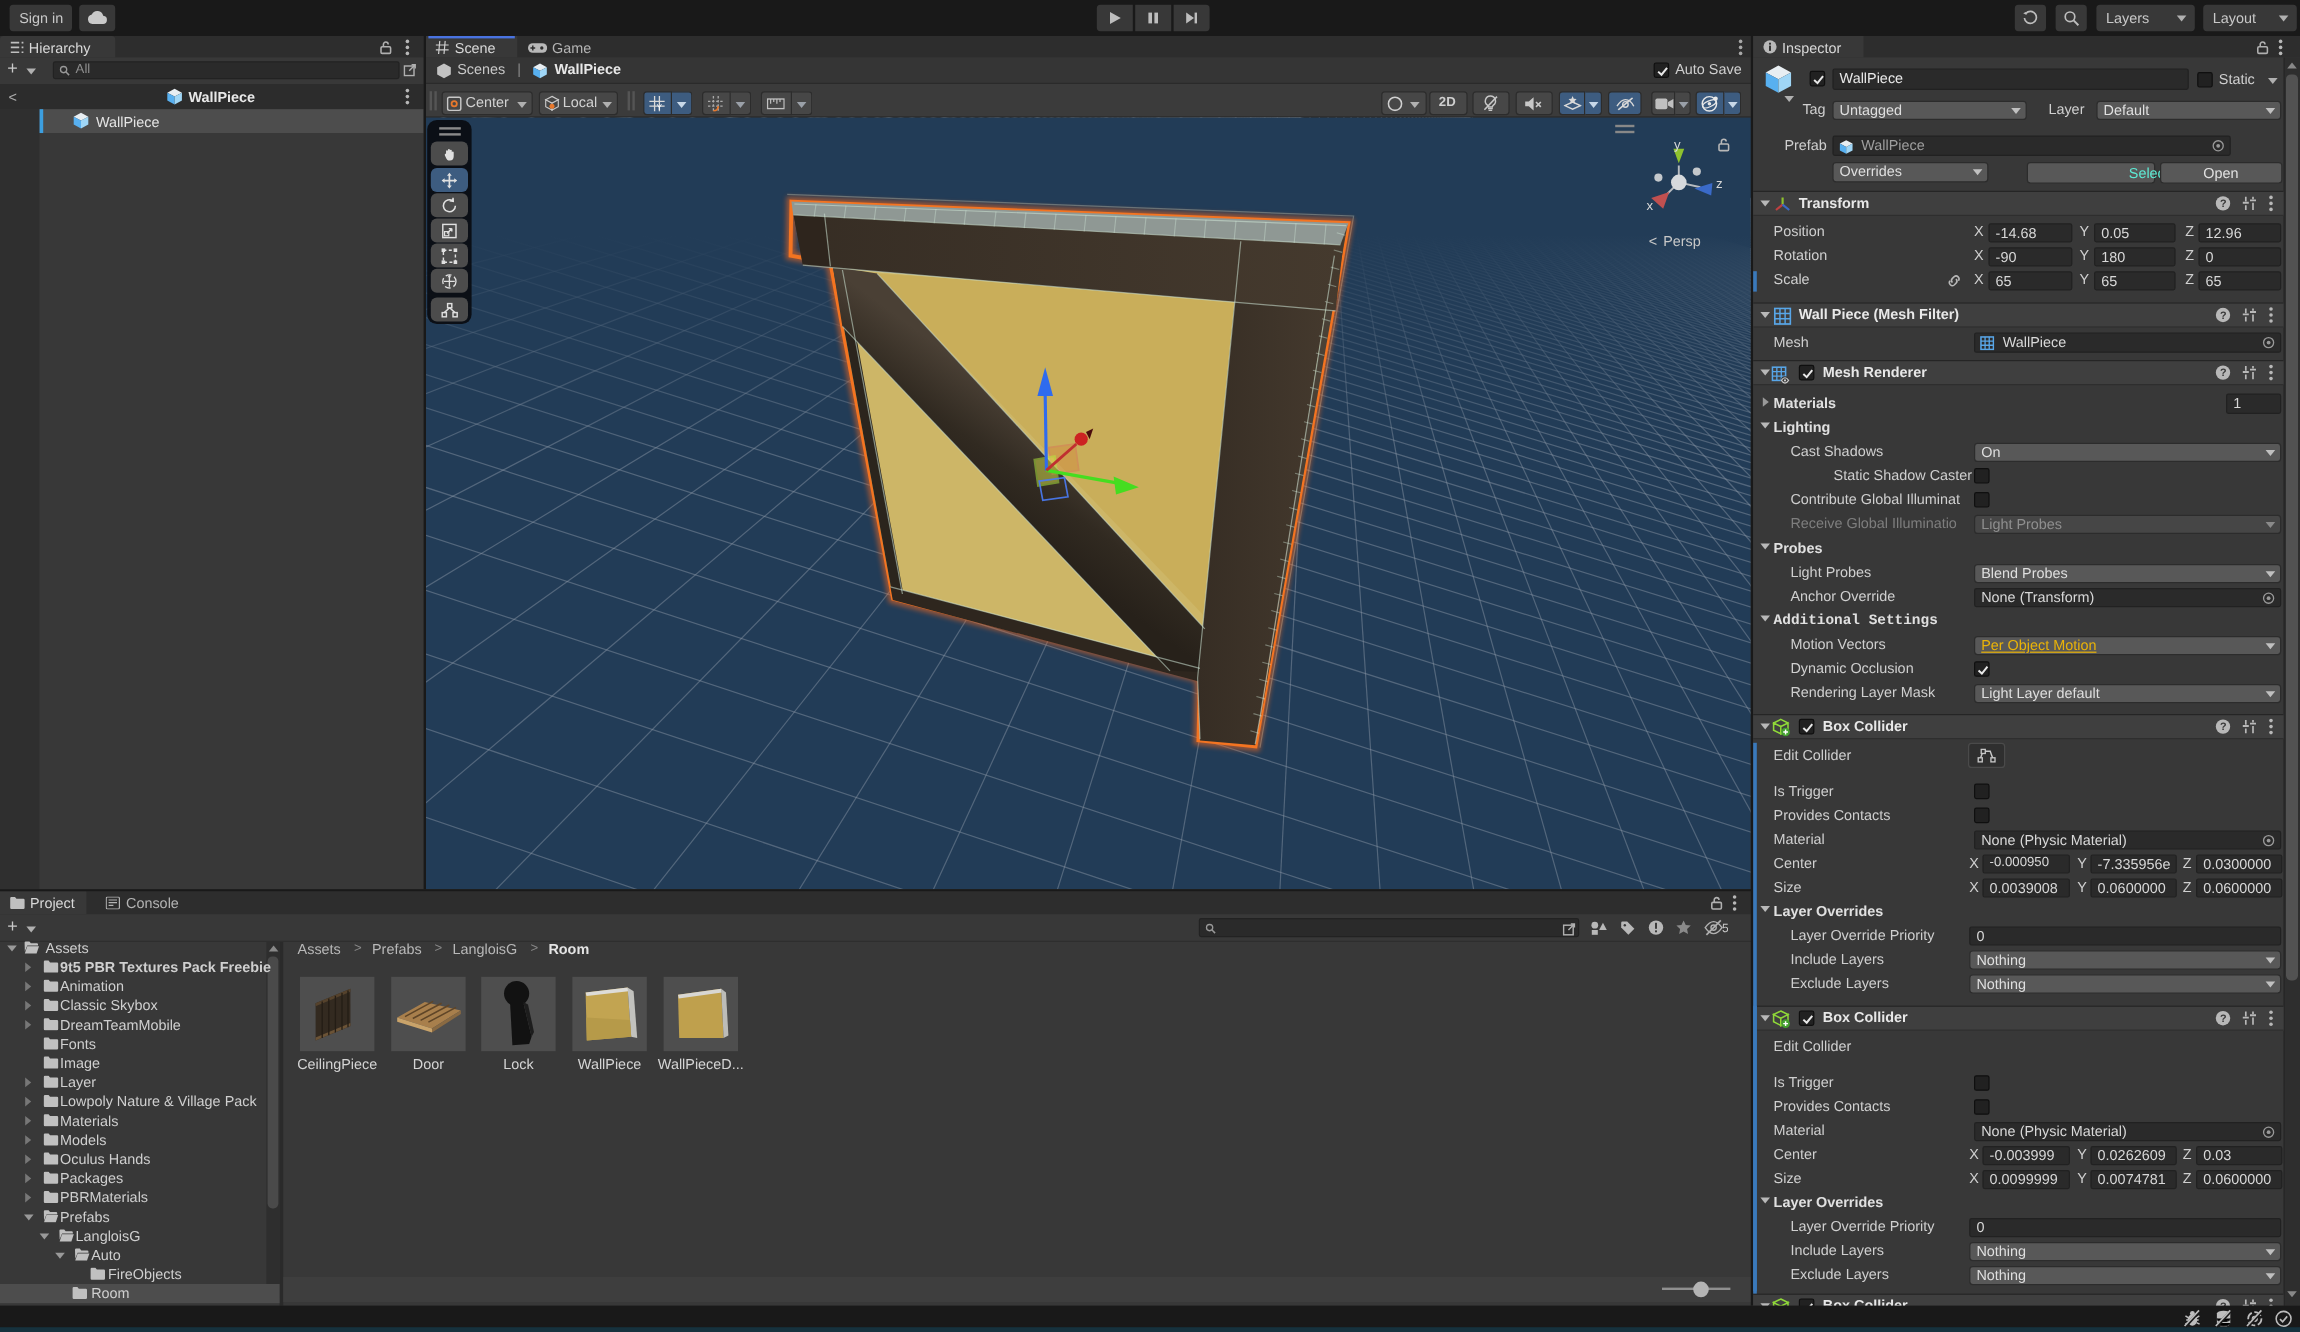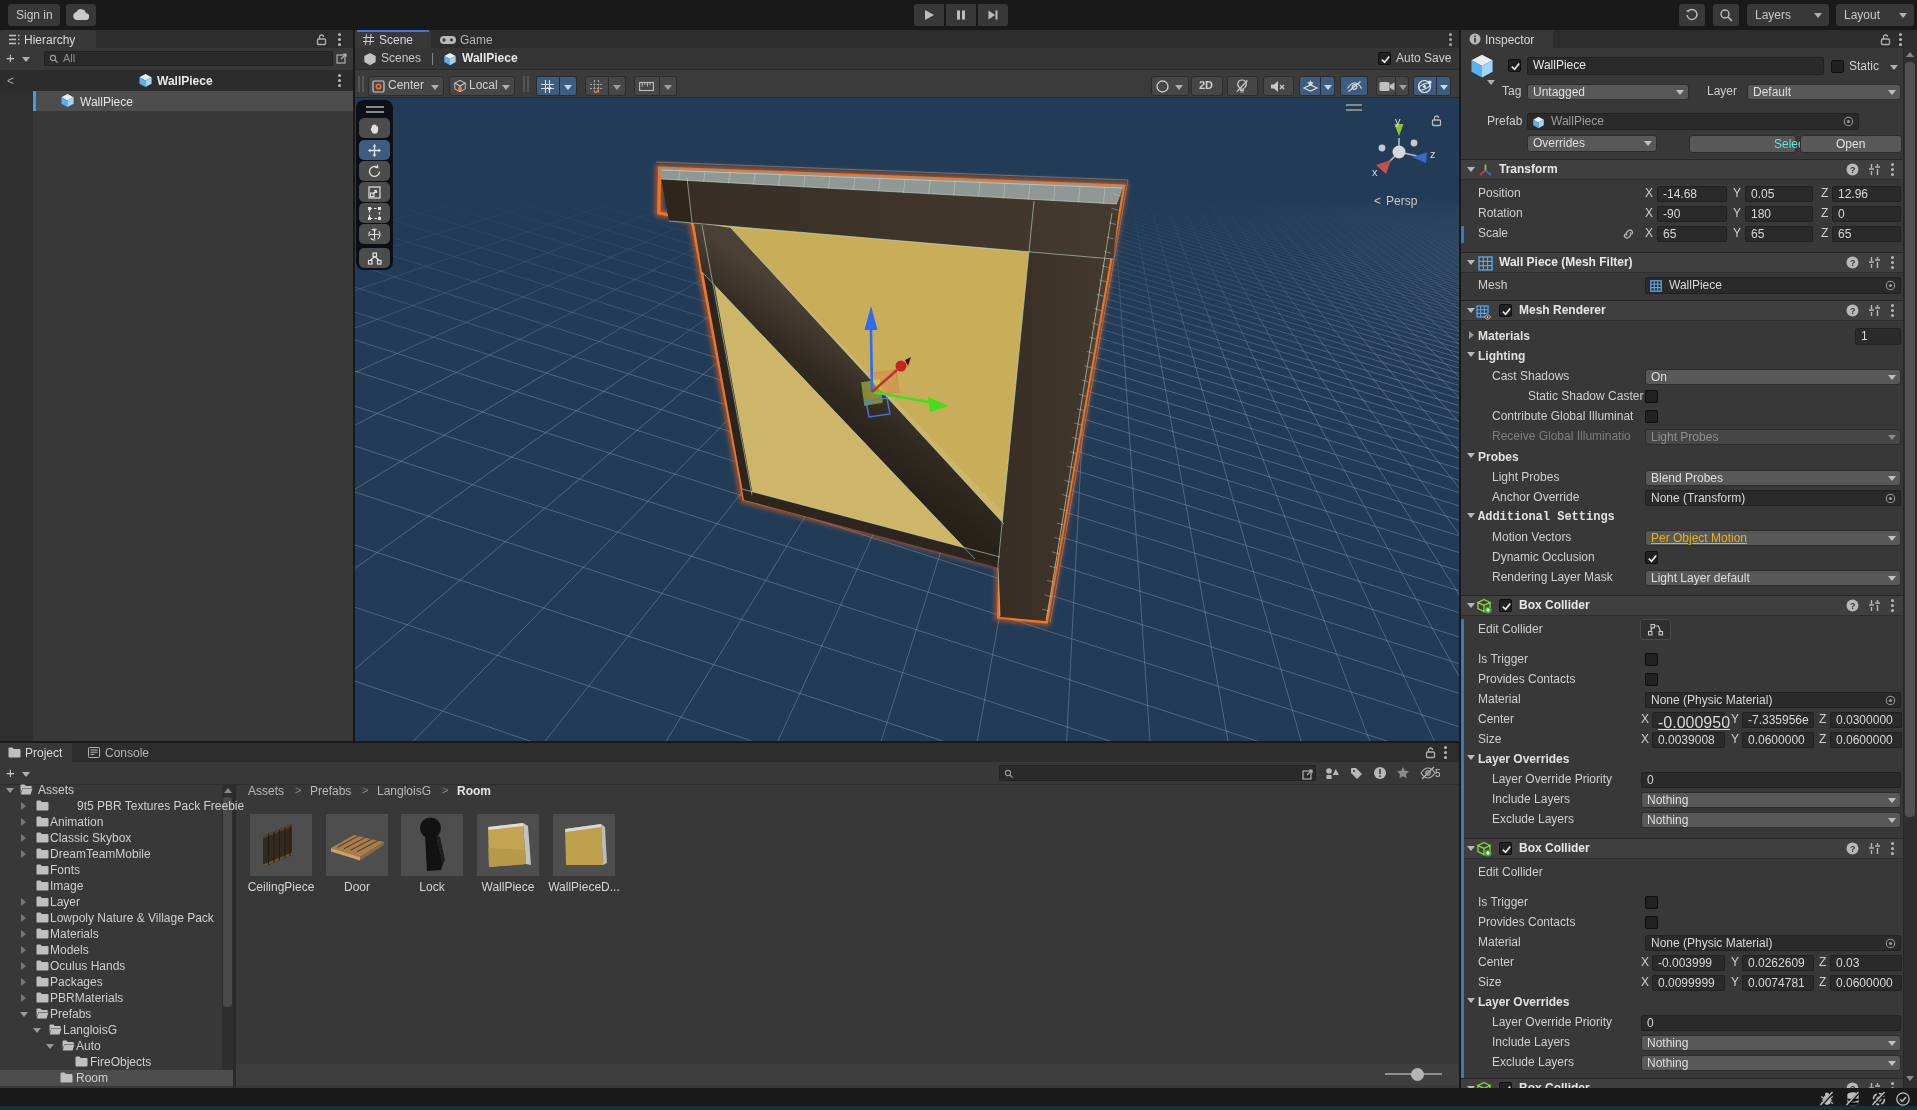--- a/index.html
+++ b/index.html
@@ -874,21 +874,21 @@
 <div class="a" style="left:6px;top:788px;width:0;height:0;border-left:4px solid transparent;border-right:4px solid transparent;border-top:5px solid #999"></div>
 <svg class="a" style="left:20px;top:784px" width="13" height="11" viewBox="0 0 13 11">
     <path d="M0.5 1.5 a1 1 0 0 1 1-1 h3 l1.2 1.5 h5 a1 1 0 0 1 1 1 v1 h-9 l-2 5 Z" fill="#c0c0c0"></path>
     <path d="M2.7 4.5 h9.8 l-2 6 h-9.8 Z" fill="#c0c0c0"></path>
   </svg>
 <div class="a t" style="left:38px;top:783px;font-size:12px;color:#cfcfcf;font-weight:normal;">Assets</div>
 <div class="a" style="left:21px;top:802px;width:0;height:0;border-top:4px solid transparent;border-bottom:4px solid transparent;border-left:5px solid #777"></div>
 <svg class="a" style="left:36px;top:800px" width="13" height="11" viewBox="0 0 13 11">
     <path d="M0.5 1.5 a1 1 0 0 1 1-1 h3 l1.2 1.5 h5.8 a1 1 0 0 1 1 1 v6.5 a1 1 0 0 1 -1 1 h-10 a1 1 0 0 1 -1-1 Z" fill="#c0c0c0"></path>
   </svg>
-<div class="a t" style="left:50px;top:799px;font-size:12px;color:#cfcfcf;font-weight:normal;margin-left:27px;">9t5 PBR Textures Pack Freebie</div>
+<div class="a t" style="left:50px;top:799px;font-size:12px;color:#cfcfcf;font-weight:bold;">9t5 PBR Textures Pack Freebie</div>
 <div class="a" style="left:21px;top:818px;width:0;height:0;border-top:4px solid transparent;border-bottom:4px solid transparent;border-left:5px solid #777"></div>
 <svg class="a" style="left:36px;top:816px" width="13" height="11" viewBox="0 0 13 11">
     <path d="M0.5 1.5 a1 1 0 0 1 1-1 h3 l1.2 1.5 h5.8 a1 1 0 0 1 1 1 v6.5 a1 1 0 0 1 -1 1 h-10 a1 1 0 0 1 -1-1 Z" fill="#c0c0c0"></path>
   </svg>
 <div class="a t" style="left:50px;top:815px;font-size:12px;color:#cfcfcf;font-weight:normal;">Animation</div>
 <div class="a" style="left:21px;top:834px;width:0;height:0;border-top:4px solid transparent;border-bottom:4px solid transparent;border-left:5px solid #777"></div>
 <svg class="a" style="left:36px;top:832px" width="13" height="11" viewBox="0 0 13 11">
     <path d="M0.5 1.5 a1 1 0 0 1 1-1 h3 l1.2 1.5 h5.8 a1 1 0 0 1 1 1 v6.5 a1 1 0 0 1 -1 1 h-10 a1 1 0 0 1 -1-1 Z" fill="#c0c0c0"></path>
   </svg>
 <div class="a t" style="left:50px;top:831px;font-size:12px;color:#cfcfcf;font-weight:normal;">Classic Skybox</div>
@@ -1283,21 +1283,21 @@
 <div class="a t" style="left:1478px;top:692px;font-size:12px;color:#cfcfcf;font-weight:normal;">Material</div>
 <div class="a" style="left:1645px;top:692px;width:256px;height:16px;background:#2a2a2a;border:1px solid #212121;border-radius:2px"></div>
 <div class="a t" style="left:1651px;top:693px;font-size:12px;color:#d8d8d8;font-weight:normal;">None (Physic Material)</div>
 <svg class="a" style="left:1885px;top:695px" width="11" height="11" viewBox="0 0 11 11">
     <circle cx="5.5" cy="5.5" r="4.2" fill="none" stroke="#999" stroke-width="1.1"></circle>
     <circle cx="5.5" cy="5.5" r="1.6" fill="#999"></circle>
   </svg>
 <div class="a t" style="left:1478px;top:712px;font-size:12px;color:#cfcfcf;font-weight:normal;">Center</div>
 <div class="a t" style="left:1641px;top:712px;font-size:12px;color:#cfcfcf;font-weight:normal;">X</div>
 <div class="a" style="left:1652px;top:712px;width:73px;height:16px;background:#2a2a2a;border:1px solid #212121;border-radius:2px"></div>
-<div class="a t" style="left:1658px;top:713px;font-size:16px;color:#d8d8d8;font-weight:normal;text-decoration:underline;">-0.000950</div>
+<div class="a t" style="left:1658px;top:713px;font-size:11px;color:#d8d8d8;font-weight:normal;">-0.000950</div>
 <div class="a t" style="left:1731px;top:712px;font-size:12px;color:#cfcfcf;font-weight:normal;">Y</div>
 <div class="a" style="left:1742px;top:712px;width:72px;height:16px;background:#2a2a2a;border:1px solid #212121;border-radius:2px"></div>
 <div class="a t" style="left:1748px;top:713px;font-size:12px;color:#d8d8d8;font-weight:normal;">-7.335956е</div>
 <div class="a t" style="left:1819px;top:712px;font-size:12px;color:#cfcfcf;font-weight:normal;">Z</div>
 <div class="a" style="left:1830px;top:712px;width:72px;height:16px;background:#2a2a2a;border:1px solid #212121;border-radius:2px"></div>
 <div class="a t" style="left:1836px;top:713px;font-size:12px;color:#d8d8d8;font-weight:normal;">0.0300000</div>
 <div class="a t" style="left:1478px;top:732px;font-size:12px;color:#cfcfcf;font-weight:normal;">Size</div>
 <div class="a t" style="left:1641px;top:732px;font-size:12px;color:#cfcfcf;font-weight:normal;">X</div>
 <div class="a" style="left:1652px;top:732px;width:73px;height:16px;background:#2a2a2a;border:1px solid #212121;border-radius:2px"></div>
 <div class="a t" style="left:1658px;top:733px;font-size:12px;color:#d8d8d8;font-weight:normal;">0.0039008</div>

